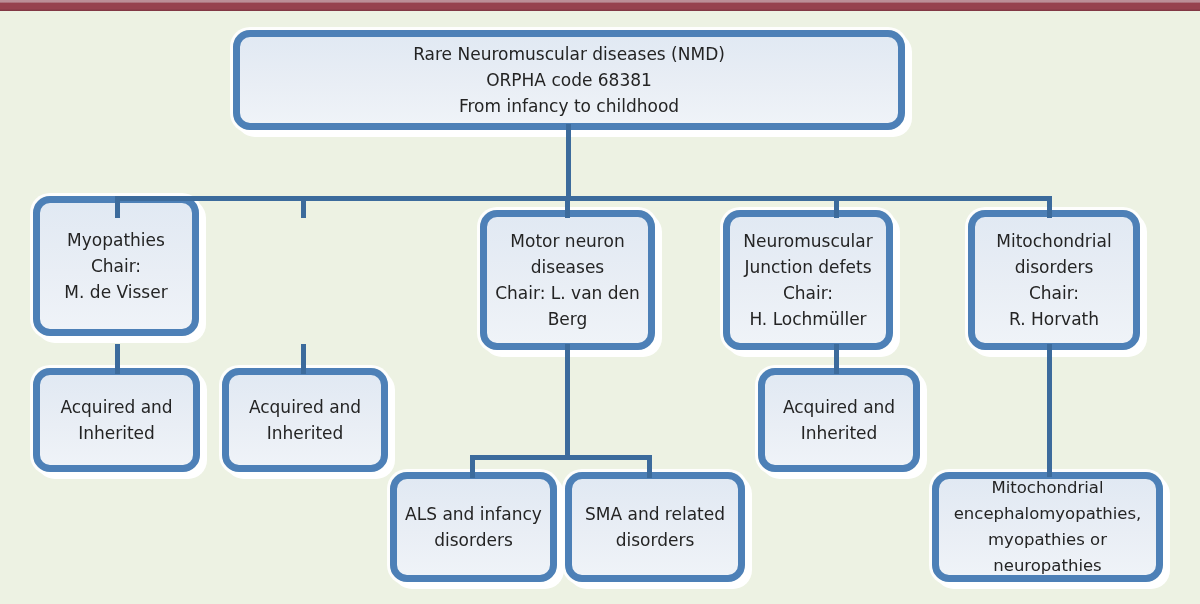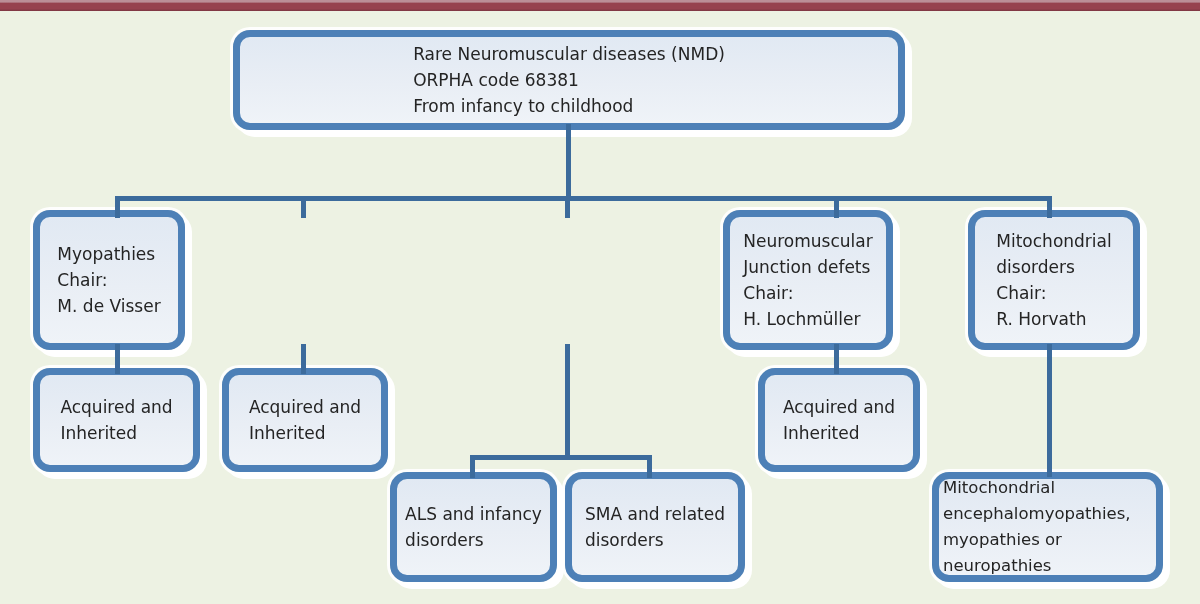--- a/index.html
+++ b/index.html
@@ -23,21 +23,21 @@
   .node {
     position: absolute;
     box-sizing: border-box;
     border: 7px solid #4d80b7;
     border-radius: 17px;
     background: linear-gradient(180deg, #e1e9f3 0%, #e9eef5 55%, #eff3f8 100%);
     box-shadow: 0 0 0 3px rgba(255,255,255,0.92), 5px 5px 0 2px #ffffff;
     display: flex;
     align-items: center;
     justify-content: center;
-    text-align: left;
+    text-align: center;
     white-space: pre-line;
     color: #242424;
     font-size: 17px;
     line-height: 26px;
     z-index: 2;
   }
   .node .inner { padding: 2px 4px; }
   .node.small-text { font-size: 16.5px; line-height: 26px; }
   .conn {
     position: absolute;
@@ -73,27 +73,33 @@
   <div class="conn v" style="left:647px; top:455px; height:23px;"></div>
 
   <div class="conn v" style="left:1047px; top:344px; height:133px;"></div>
 
   <div class="node" style="left:233px; top:30px; width:672px; height:100px;">
     <div class="inner">Rare Neuromuscular diseases (NMD)
 ORPHA code 68381
 From infancy to childhood</div>
   </div>
 
-  <div class="node" style="left:33px; top:210px; width:152px; height:140px;">
+  <div class="node" style="left:33px; top:196px; width:166px; height:140px;">
     <div class="inner">Myopathies
 Chair:
 M. de Visser</div>
   </div>
 
 
+  <div class="node" style="left:480px; top:210px; width:175px; height:140px;">
+    <div class="inner">Motor neuron
+diseases
+Chair: L. van den
+Berg</div>
+  </div>
 
   <div class="node" style="left:723px; top:210px; width:170px; height:140px;">
     <div class="inner">Neuromuscular
 Junction defets
 Chair:
 H. Lochmüller</div>
   </div>
 
   <div class="node" style="left:968px; top:210px; width:172px; height:140px;">
     <div class="inner">Mitochondrial

